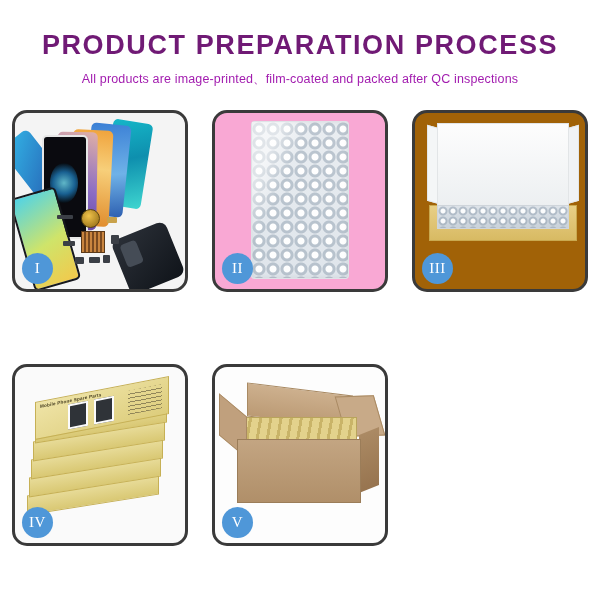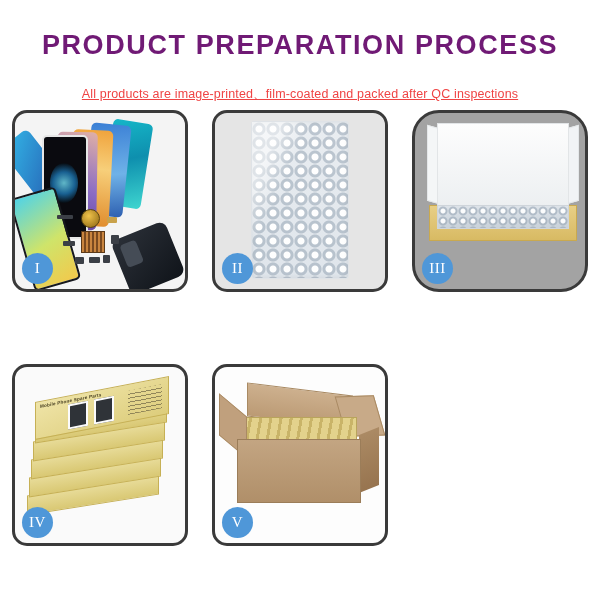--- a/index.html
+++ b/index.html
@@ -14,25 +14,24 @@
   .title{
     font-size:27px;
     font-weight:bold;
     letter-spacing:1.6px;
     color:#701a75;
     line-height:30px;
     white-space:nowrap;
   }
   .subtitle{
     font-size:12.5px;
-    color:#ef4444;
+    color:#a21caf;
     letter-spacing:0.15px;
-    margin-top:26px;
+    margin-top:11px;
     white-space:nowrap;
-    text-decoration:underline;
   }
 
   .grid{
     position:absolute;
     left:12px; top:110px;
     width:576px;
     display:grid;
     grid-template-columns:repeat(3,176px);
     grid-template-rows:repeat(2,182px);
     column-gap:24px;
@@ -92,37 +91,37 @@
     border-radius:4px;background:#454c56;}
   .part{ position:absolute; background:#3b3f46; border-radius:1px; }
   .chip{ position:absolute; width:22px;height:20px; left:66px; top:118px;
     background:repeating-linear-gradient(90deg,#c9853f 0 2px,#7a4a20 2px 4px),
                repeating-linear-gradient(0deg,#c9853f 0 2px,#7a4a20 2px 4px);
     border:1px solid #5c3a18; }
   .coil{ position:absolute; width:17px;height:17px; left:66px; top:96px; border-radius:50%;
     background:radial-gradient(circle at 40% 35%,#f0c24a,#8a6512); border:1px solid #5b470f; }
 
   
-  .p2{ background:#e5e5e5;padding-left:11px; }
+  .p2{ background:#f9a8d4;padding-left:11px; }
   .bubblesheet{
     position:absolute; left:36px; top:8px; width:96px; height:156px;
     background:
       radial-gradient(circle at 7px 7px, rgba(255,255,255,.95) 0 3px, rgba(150,165,180,.55) 4px 6px, rgba(0,0,0,0) 7px) 0 0/14px 14px,
       linear-gradient(180deg,#e9edf1,#dfe5eb);
     border:1px solid #dfe3e7;
     border-radius:3px;
     box-shadow:0 0 5px rgba(0,0,0,.08) inset;
   }
   .bubblesheet::after{
     content:""; position:absolute; inset:0;
     background:linear-gradient(115deg,rgba(255,255,255,.55) 0 18%,rgba(255,255,255,0) 35%);
   }
 
   
-  .p3{ background:#a3a3a3;border-radius:27px; }
+  .p3{ background:#a16207; }
   .lid{ position:absolute; left:22px; top:10px; width:130px; height:84px;
     background:linear-gradient(180deg,#fdfdfd,#eceff1); border:1px solid #e2e5e7;}
   .lidflapL{ position:absolute; left:12px; top:14px; width:14px;height:74px;
     background:#f4f6f7; transform:skewY(16deg); border:1px solid #e4e7e9;}
   .lidflapR{ position:absolute; left:148px; top:14px; width:14px;height:74px;
     background:#f1f3f5; transform:skewY(-16deg); border:1px solid #e4e7e9;}
   .boxbase{ position:absolute; left:14px; top:92px; width:146px; height:34px;
     background:linear-gradient(180deg,#e8cf86,#d8ba63); border:1px solid #c9a94f;}
   .bubrow{ position:absolute; left:22px; top:92px; width:130px; height:22px;
     background:

